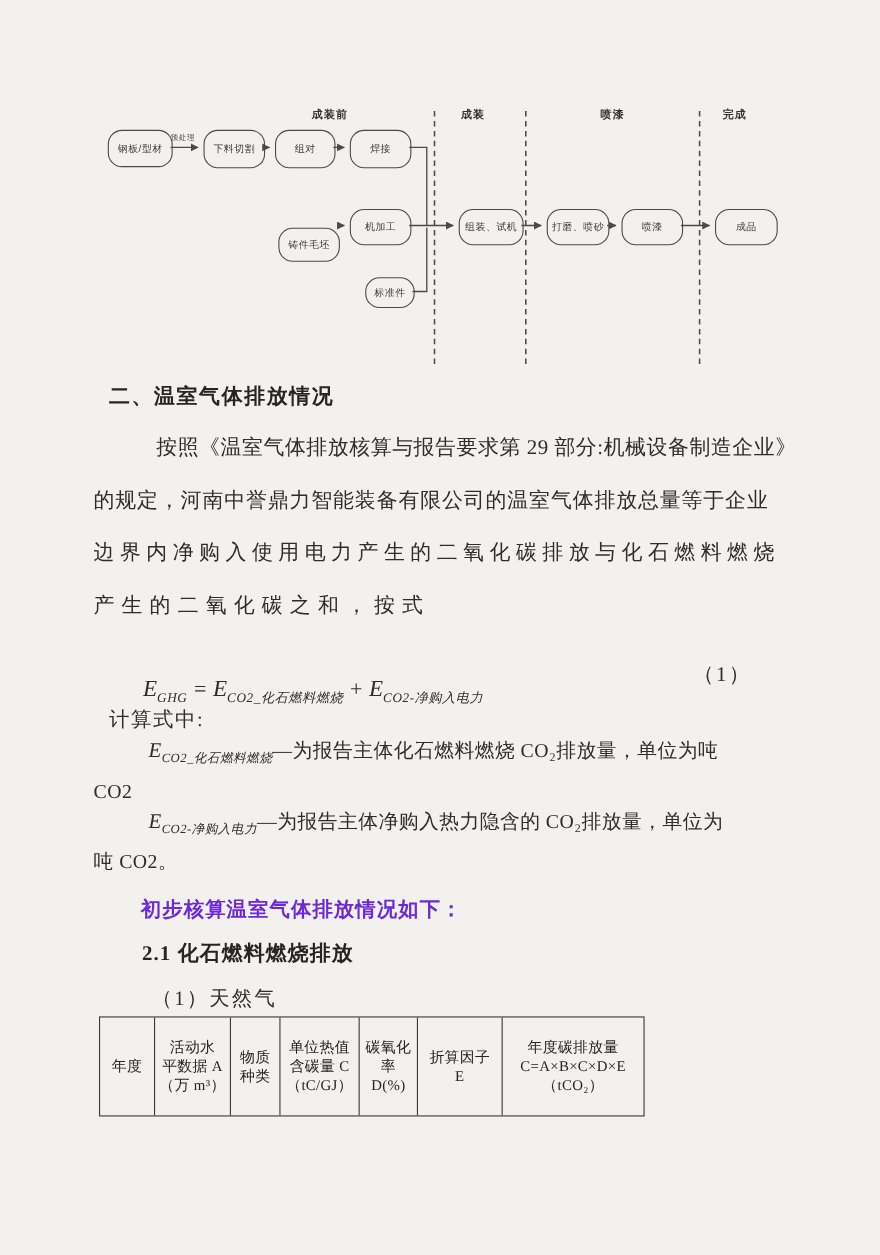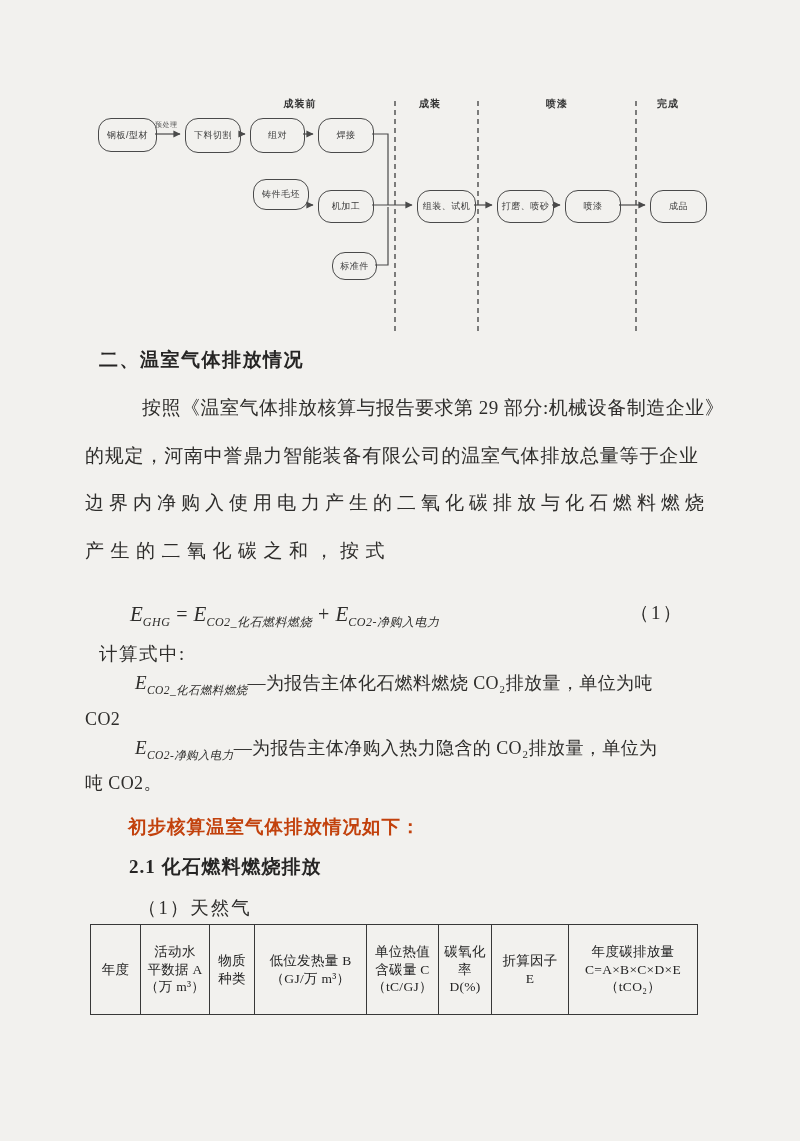--- a/index.html
+++ b/index.html
@@ -24,21 +24,21 @@
     position:absolute;border:1px solid var(--line);border-radius:13px;
     display:flex;align-items:center;justify-content:center;
     font-family:"Liberation Sans","DejaVu Sans",sans-serif;
     font-size:9px;color:#3b3b3b;letter-spacing:0.5px;white-space:nowrap;
     background:transparent;
   }
   .fc-steel{left:98px;top:23px;width:57px;height:32px;}
   .fc-cutting{left:185px;top:23px;width:54px;height:33px;}
   .fc-fitup{left:250px;top:23px;width:53px;height:33px;}
   .fc-welding{left:318px;top:23px;width:54px;height:33px;}
-  .fc-casting{left:253px;top:84px;width:54px;height:29px;}
+  .fc-casting{left:253px;top:112px;width:54px;height:29px;}
   .fc-machining{left:318px;top:95px;width:54px;height:31px;}
   .fc-assembly{left:417px;top:95px;width:57px;height:31px;}
   .fc-grinding{left:497px;top:95px;width:55px;height:31px;}
   .fc-painting{left:565px;top:95px;width:54px;height:31px;}
   .fc-product{left:650px;top:95px;width:55px;height:31px;}
   .fc-standard{left:332px;top:157px;width:43px;height:26px;}
   .fc-stage{
     position:absolute;top:2px;width:70px;text-align:center;
     font-family:"Liberation Sans","DejaVu Sans",sans-serif;
     font-weight:bold;font-size:10px;color:#333;letter-spacing:1px;
@@ -59,35 +59,35 @@
     font-size:19px;font-weight:bold;letter-spacing:1.5px;color:#262524;
   }
   .para{position:absolute;left:85px;top:384px;width:640px;font-size:19px;}
   .pline{height:47.5px;line-height:47.5px;white-space:nowrap;}
   .pline-0{padding-left:57px;letter-spacing:0.5px;}
   .pline-1{letter-spacing:0.8px;}
   .pline-2{letter-spacing:5px;}
   .pline-3{letter-spacing:6.5px;}
 
   .formula{position:absolute;left:0;top:598px;width:800px;height:40px;font-size:20px;}
-  .formula .fbody{position:absolute;left:130px;top:4px;white-space:nowrap;}
+  .formula .fbody{position:absolute;left:130px;top:16px;white-space:nowrap;}
   .fe{font-style:italic;font-size:21px;}
   .fsub{font-style:italic;font-size:12px;letter-spacing:0.5px;}
   .fop{padding:0 6px;font-size:20px;}
   .fnum{position:absolute;left:630px;top:2px;font-size:19px;letter-spacing:2px;}
 
   .calc-label{position:absolute;left:99px;top:641px;font-size:18.5px;letter-spacing:1.5px;}
 
   .defs{position:absolute;left:85px;top:668px;width:650px;font-size:18px;}
   .def-line{white-space:nowrap;line-height:29px;padding-left:50px;letter-spacing:0.4px;}
   .def-cont{white-space:nowrap;line-height:28px;padding-left:0;letter-spacing:0.4px;}
   .dsym{font-style:italic;font-size:19px;}
   .dsub{font-style:italic;font-size:11.5px;}
 
-  .note{position:absolute;left:128px;top:814px;font-size:18.5px;font-weight:bold;letter-spacing:1px;color:#c2410c;}
+  .note{position:absolute;left:128px;top:814px;font-size:18.5px;font-weight:bold;letter-spacing:1px;color:#6d28d9;}
   .subsection{position:absolute;left:129px;top:854px;font-size:19px;font-weight:bold;letter-spacing:1px;color:#262524;}
   .tcaption{position:absolute;left:138px;top:895px;font-size:18.5px;letter-spacing:2px;}
 
   
   .gtable{
     position:absolute;left:90px;top:924px;
     display:flex;border:1.6px solid #383838;background:transparent;
   }
   .gcell{
     height:89px;border-right:1.4px solid #383838;
@@ -184,22 +184,20 @@
   <div class="subsection">2.1 化石燃料燃烧排放</div>
   <div class="tcaption">（1）天然气</div>
 
   <div class="gtable">
     <div class="gcell gc-0">年度</div>
     <div class="gcell gc-2">活动水
 平数据 A
 （万 m³）</div>
     <div class="gcell gc-1">物质
 种类</div>
-    <div class="gcell gc-3">低位发热量 B
-（GJ/万 m³）</div>
     <div class="gcell gc-4">单位热值
 含碳量 C
 （tC/GJ）</div>
     <div class="gcell gc-5">碳氧化
 率
 D(%)</div>
     <div class="gcell gc-6">折算因子
 E</div>
     <div class="gcell gc-7">年度碳排放量
 C=A×B×C×D×E

